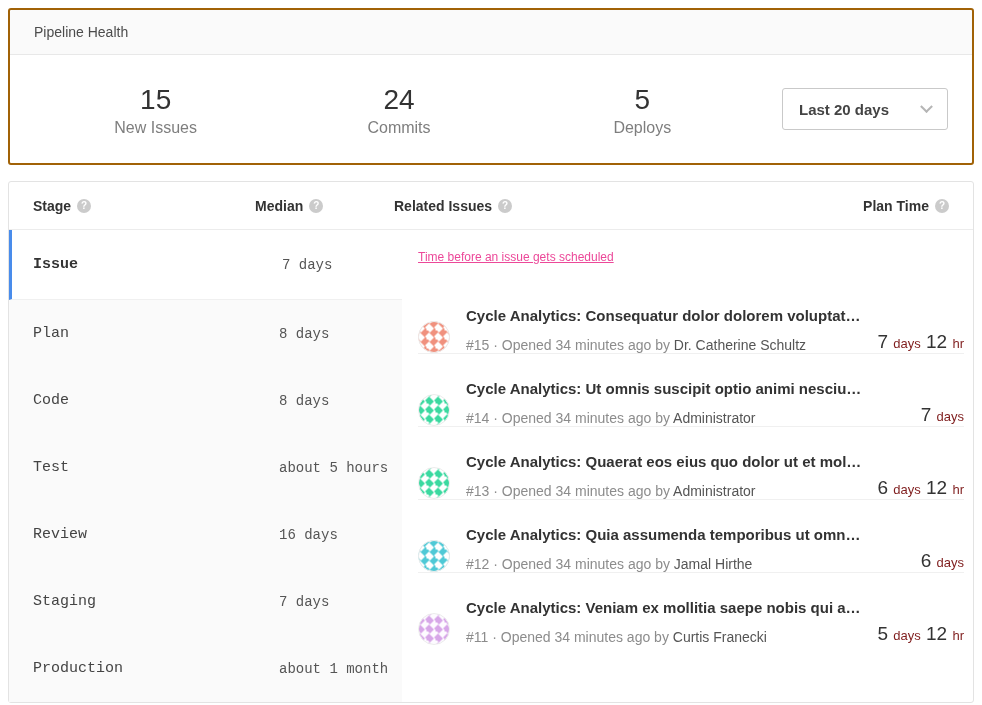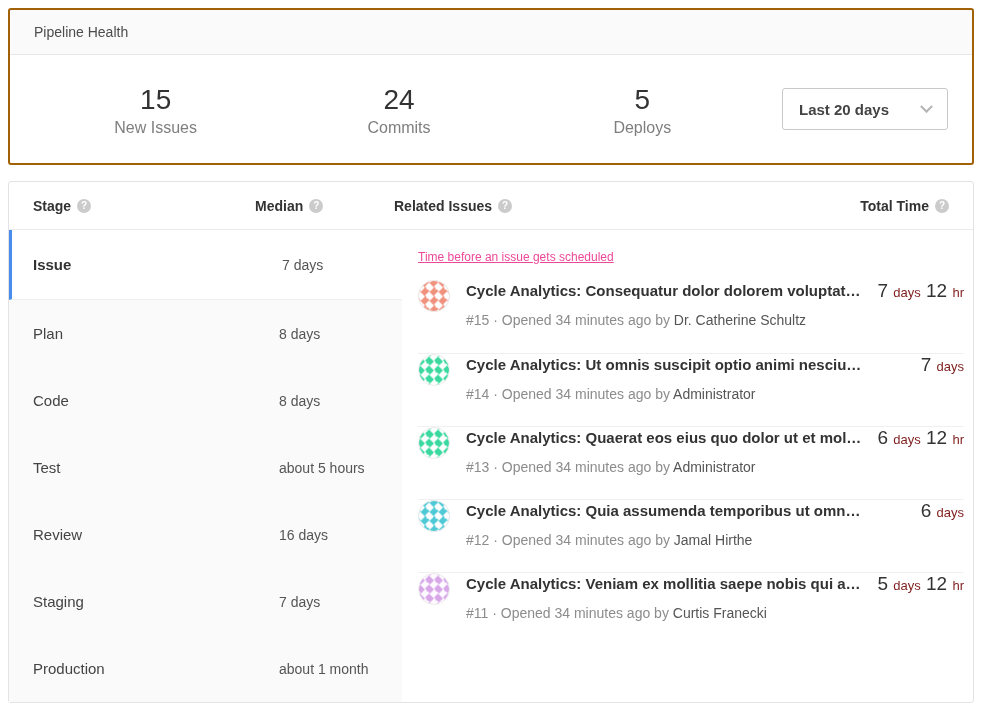--- a/index.html
+++ b/index.html
@@ -30,33 +30,33 @@
   .col-head { font-size:14px; font-weight:bold; color:#333; display:flex; align-items:center; gap:6px; }
   .ch-stage { padding-left:24px; width:246px; }
   .ch-median { width:123px; }
   .ch-issues { padding-left:16px; flex:1; }
   .ch-total { padding-right:24px; }
   .help-icon { display:inline-block; width:14px; height:14px; border-radius:50%;
     background:#cbcbcb; color:#fff; font-size:10px; font-weight:bold; line-height:14px;
     text-align:center; cursor:pointer; }
 
   .panel-body { display:flex; }
-  .stage-col { width:393px; flex:none; }
+  .stage-col { width:393px; flex:none;font-family:Liberation Mono, monospace; }
   .stage-row { display:flex; align-items:center; height:67px; padding-left:24px;
     background:#fafafa; cursor:pointer; font-size:15px; color:#444; }
   .stage-row.selected { background:#fff; height:70px; padding-left:21px;
     border-left:3px solid #498ceb; font-weight:bold; color:#333;
     border-bottom:1px solid #f0f0f0; }
   .stage-name { width:246px; }
   .stage-row.selected .stage-name { width:249px; }
   .stage-median { font-size:14px; color:#555; font-weight:normal; }
 
   .issues-col { flex:1; padding:0 24px 0 16px; }
   .stage-desc { font-size:12px; color:#ec4899; padding:20px 0 16px 0;text-decoration:underline; }
-  .issue-item { display:flex; align-items:flex-start; height:73px; }
+  .issue-item { display:flex; align-items:flex-end; height:73px; }
   .issue-item + .issue-item { border-top:1px solid #f0f0f0; }
   .avatar { width:32px; height:32px; flex:none; border-radius:50%;
     border:1px solid #ececec; margin-right:16px; cursor:pointer;
     background-color:var(--av-bg,#eee);
     background-image:repeating-conic-gradient(from 45deg, var(--av-fg,#fff) 0 25%, transparent 0 50%);
     background-size:9px 9px; background-position:center; }
   .issue-text { flex:1; min-width:0; padding-right:16px; }
   .issue-title { font-size:15px; font-weight:bold; color:#333; white-space:nowrap;
     overflow:hidden; text-overflow:ellipsis; cursor:pointer; line-height:1.45; }
   .issue-meta { font-size:14px; color:#8c8c8c; margin-top:10px; white-space:nowrap; }
@@ -102,21 +102,21 @@
       </div>
       <div class="col-head ch-median">
         <span>Median</span>
         <span class="help-icon">?</span>
       </div>
       <div class="col-head ch-issues">
         <span>Related Issues</span>
         <span class="help-icon">?</span>
       </div>
       <div class="col-head ch-total">
-        <span>Total Time</span>
+        <span>Plan Time</span>
         <span class="help-icon">?</span>
       </div>
     </div>
 
     <div class="panel-body">
 
       <div class="stage-col">
         <div class="stage-row selected">
           <span class="stage-name">Issue</span>
           <span class="stage-median">7 days</span>

